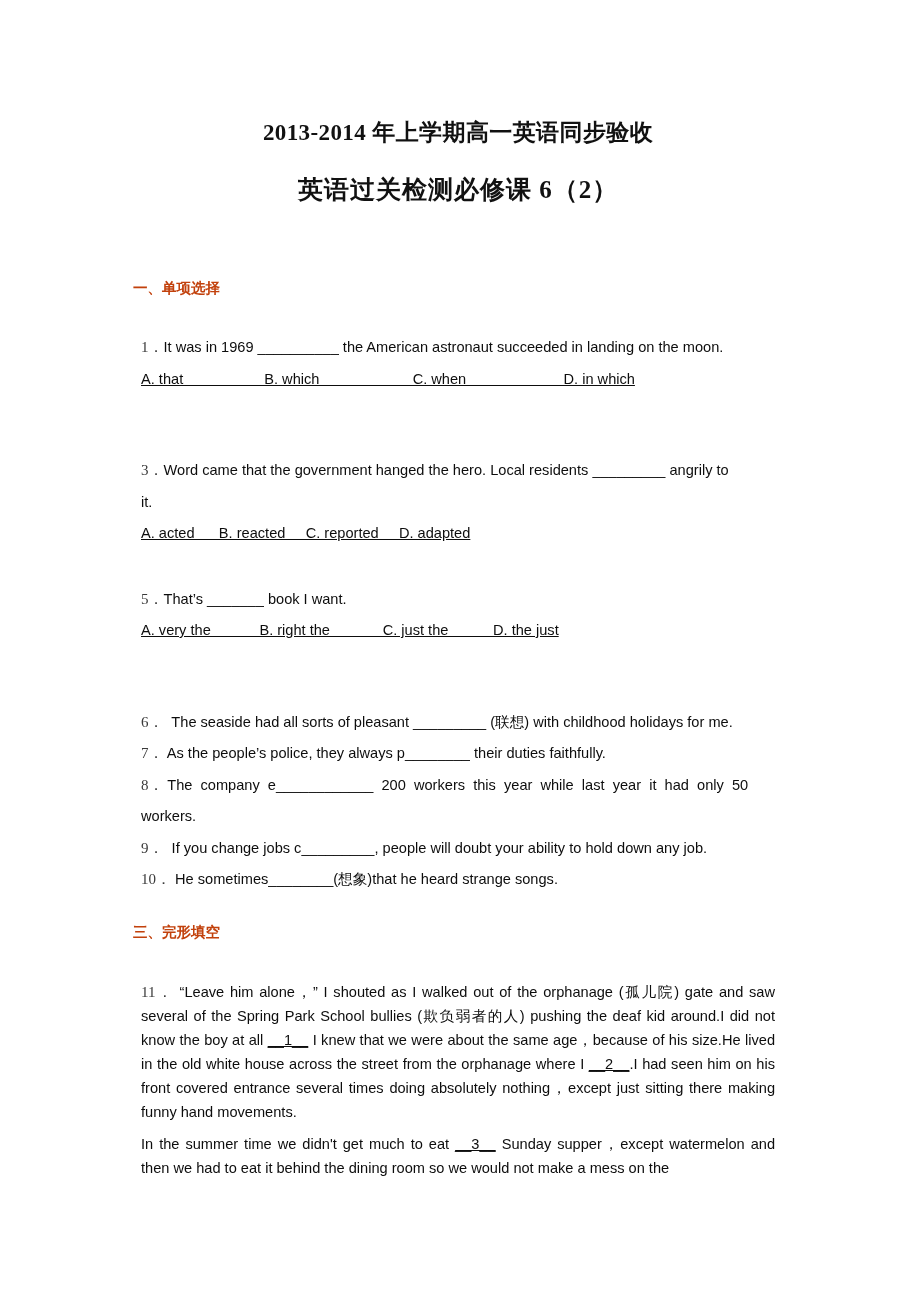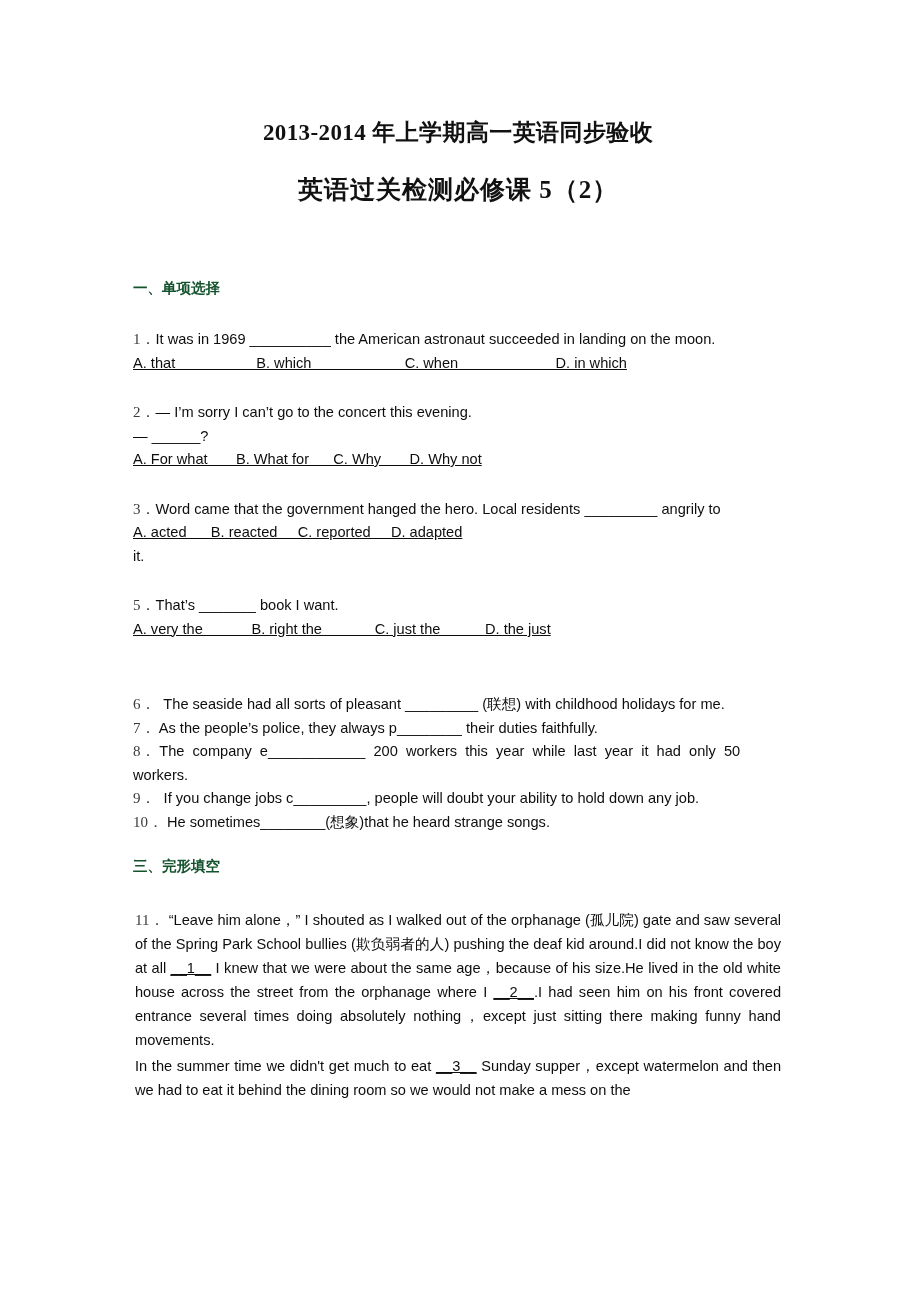--- a/index.html
+++ b/index.html
@@ -61,96 +61,91 @@
     top: 278px;
     width: 650px;
   }
 
   .section-head {
     font-family: "Liberation Serif", "DejaVu Serif", serif;
     font-weight: bold;
     font-size: 14.5px;
     line-height: 20px;
     margin: 0;
-    color: #14532d;
+    color: #c2410c;
   }
 
   .q-block {
     font-size: 14.6px;
     line-height: 23.5px;
     color: #0d0d0d;
     margin: 0;
   }
 
   .line {
     white-space: pre-wrap;
-    margin: 0;
+    margin: 8px;
   }
 
   .qnum {
     font-family: "Liberation Serif", "DejaVu Serif", serif;
     font-size: 15px;
     color: #3a3a3a;
   }
 
   .opts {
     display: block;
     white-space: pre;
     text-decoration: underline;
   }
 
   .cloze {
     font-size: 14.6px;
     line-height: 24px;
     text-align: justify;
     text-justify: inter-word;
-    margin: 2px;
+    margin: 8px;
     color: #0d0d0d;
   }
 
   .gap-num {
     text-decoration: underline;
     white-space: pre;
   }
   .sp-22 { height: 22px; }
   .sp-26 { height: 26px; }
   .sp-30 { height: 30px; }
 </style>
 </head>
 <body>
 
 <div class="page">
 
   <div class="title-block">
     <div class="doc-title-1">2013-2014 年上学期高一英语同步验收</div>
-    <div class="doc-title-2">英语过关检测必修课 5（2）</div>
+    <div class="doc-title-2">英语过关检测必修课 6（2）</div>
   </div>
 
   <div class="body-col">
 
     <div class="section-head">一、单项选择</div>
     <div class="sp-30"></div>
 
     <div class="q-block">
       <div class="line"><span class="qnum">1．</span><span>It was in 1969 __________ the American astronaut succeeded in landing on the moon.</span></div>
       <div class="line opts">A. that                    B. which                       C. when                        D. in which</div>
     </div>
     <div class="sp-26"></div>
 
-    <div class="q-block">
-      <div class="line"><span class="qnum">2．</span><span>— I’m sorry I can’t go to the concert this evening.</span></div>
-      <div class="line">— ______?</div>
-      <div class="line opts">A. For what       B. What for      C. Why       D. Why not</div>
-    </div>
     <div class="sp-26"></div>
 
     <div class="q-block">
       <div class="line"><span class="qnum">3．</span><span>Word came that the government hanged the hero. Local residents _________ angrily to</span></div>
+      <div class="line">it.</div>
       <div class="line opts">A. acted      B. reacted     C. reported     D. adapted</div>
-      <div class="line">it.</div>
     </div>
     <div class="sp-26"></div>
 
 
     <div class="q-block">
       <div class="line"><span class="qnum">5．</span><span>That’s _______ book I want.</span></div>
       <div class="line opts">A. very the            B. right the             C. just the           D. the just</div>
     </div>
 
     <div class="sp-22"></div>

